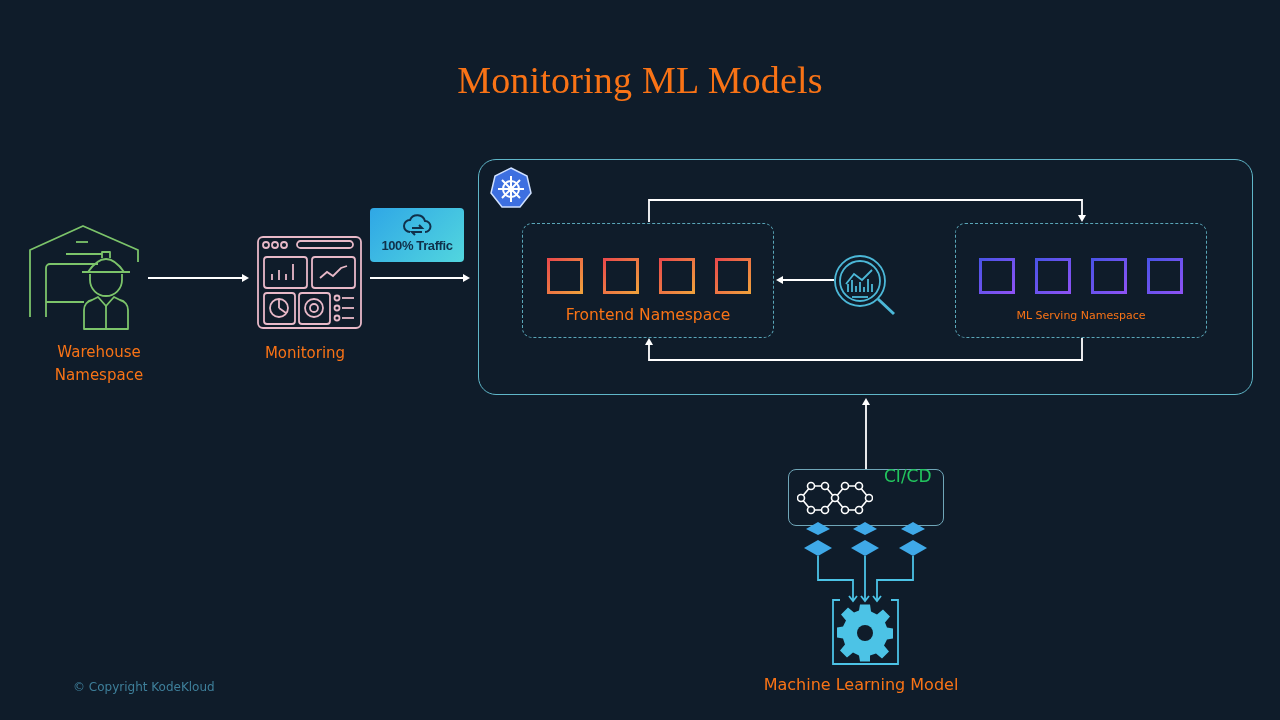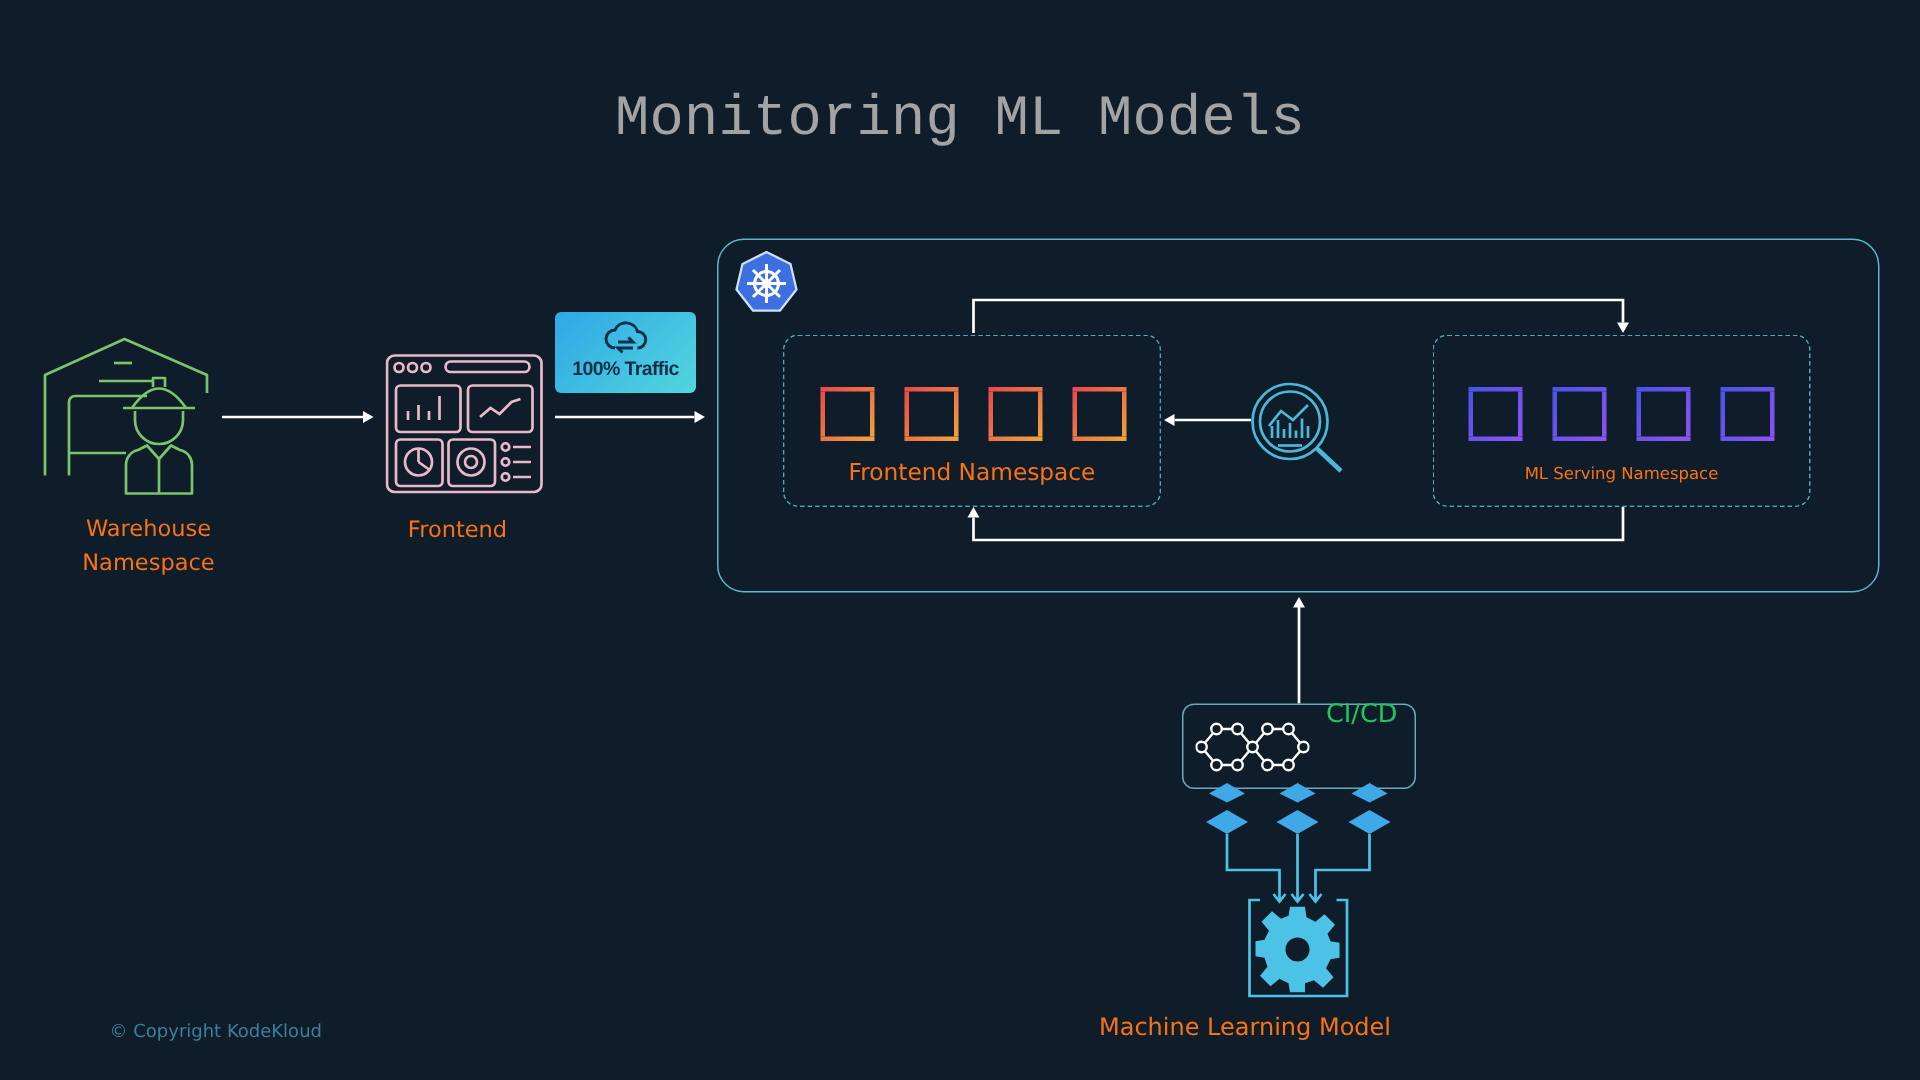--- a/index.html
+++ b/index.html
@@ -1,18 +1,18 @@
 <!DOCTYPE html>
 <html><head>
 <meta charset="utf-8">
 <style>
   html, body { margin:0; padding:0; }
   body { width:1280px; height:720px; background:#0f1c2a; position:relative; overflow:hidden; font-family:"Liberation Sans", sans-serif; color:#e8eef4; }
   .abs { position:absolute; }
-  .title { left:0; width:1280px; top:58px; text-align:center; font-size:38px; color:#a3a3a3; font-family:Liberation Mono, monospace; font-weight:normal; letter-spacing:0.2px; }
+  .title { left:0; width:1280px; top:58px; text-align:center; font-size:38px; color:#f97316; font-family:Liberation Serif, serif; font-weight:normal; letter-spacing:0.2px; }
   .label { font-family:"DejaVu Sans", sans-serif; font-size:15px; color:#f97316; text-align:center; line-height:23px; }
   .cluster { left:478px; top:159px; width:775px; height:236px; border:1.5px solid #5fb6c8; border-radius:18px; box-sizing:border-box; }
   .ns { border:1.5px dashed #5aa6b8; border-radius:10px; box-sizing:border-box; }
   .pod { width:36px; height:36px; border-radius:3px; box-sizing:border-box; }
   .pod.fe { border:3px solid #e5683f; box-shadow: inset 0 0 0 0 transparent; border-image: linear-gradient(135deg,#ea4b4b,#f0a03c) 1; }
   .pod.ml { border:3px solid #6a4cf0; border-image: linear-gradient(135deg,#4b53e6,#8d52f5) 1; }
   .traffic { left:370px; top:208px; width:94px; height:54px; border-radius:4px; background:linear-gradient(135deg,#2fa7e6,#52d6de); }
   .traffic-text { left:370px; top:238px; width:94px; text-align:center; font-size:13px; font-weight:bold; color:#10304a; font-family:Liberation Sans, sans-serif; letter-spacing:-0.4px; }
   .cicd-box { left:788px; top:469px; width:156px; height:57px; border:1.2px solid #6fa6b8; border-radius:8px; box-sizing:border-box; }
   .cicd-text { left:884px; top:466px; font-size:17px; color:#22c55e; font-family:"DejaVu Sans", sans-serif; }
@@ -66,21 +66,21 @@
     <circle cx="57" cy="72" r="9"></circle>
       <circle cx="57" cy="72" r="4"></circle>
     <circle cx="80" cy="62" r="2.5"></circle>
       <path d="M85 62 H97"></path>
     <circle cx="80" cy="72" r="2.5"></circle>
       <path d="M85 72 H97"></path>
     <circle cx="80" cy="82" r="2.5"></circle>
       <path d="M85 82 H97"></path>
   </g>
 </svg>
-<div class="abs label" style="left:245px;top:342px;width:120px">Frontend</div>
+<div class="abs label" style="left:245px;top:342px;width:120px">Monitoring</div>
 
 <div class="abs traffic"></div>
 <svg class="abs" style="left:402px;top:212px" width="30" height="26">
   <g fill="none" stroke="#10304a" stroke-width="2">
     <path d="M8 20 a6 6 0 0 1 0 -12 a8 8 0 0 1 15 1 a5.5 5.5 0 0 1 0 11"></path>
     <path d="M10 16 H20 L17 13"></path>
       <path d="M20 20 H10 L13 23"></path>
   </g>
 </svg>
 <div class="abs traffic-text">100% Traffic</div>
@@ -181,15 +181,15 @@
     <path d="M49 76 L53 81 L57 76"></path>
       <path d="M61 76 L65 81 L69 76"></path>
       <path d="M73 76 L77 81 L81 76"></path>
     <path d="M40 80 H33 V144 H98 V80 H91"></path>
   </g>
   <g transform="translate(65,113)">
     <path fill="#4cc3e6" d="M-5 -24 H5 L6 -17 L12 -14 L18 -19 L25 -12 L20 -6 L22 -1 L28 0 V10 L22 11 L19 17 L24 23 L17 30 L11 25 L5 27 L5 33 H-5 L-6 27 L-12 24 L-18 29 L-25 22 L-20 16 L-22 10 L-28 9 V-1 L-22 -2 L-19 -8 L-24 -14 L-17 -21 L-11 -16 L-6 -18 Z" transform="translate(0,-4.5)"></path>
     <circle cx="0" cy="0" r="8" fill="#0f1c2a"></circle>
   </g>
 </svg>
-<div class="abs label" style="left:705px;top:673px;width:250px;font-size:16px">Machine Learning Model</div>
+<div class="abs label" style="left:736px;top:673px;width:250px;font-size:16px">Machine Learning Model</div>
 
 <div class="abs copyright">© Copyright KodeKloud</div>
 
 </body></html>

